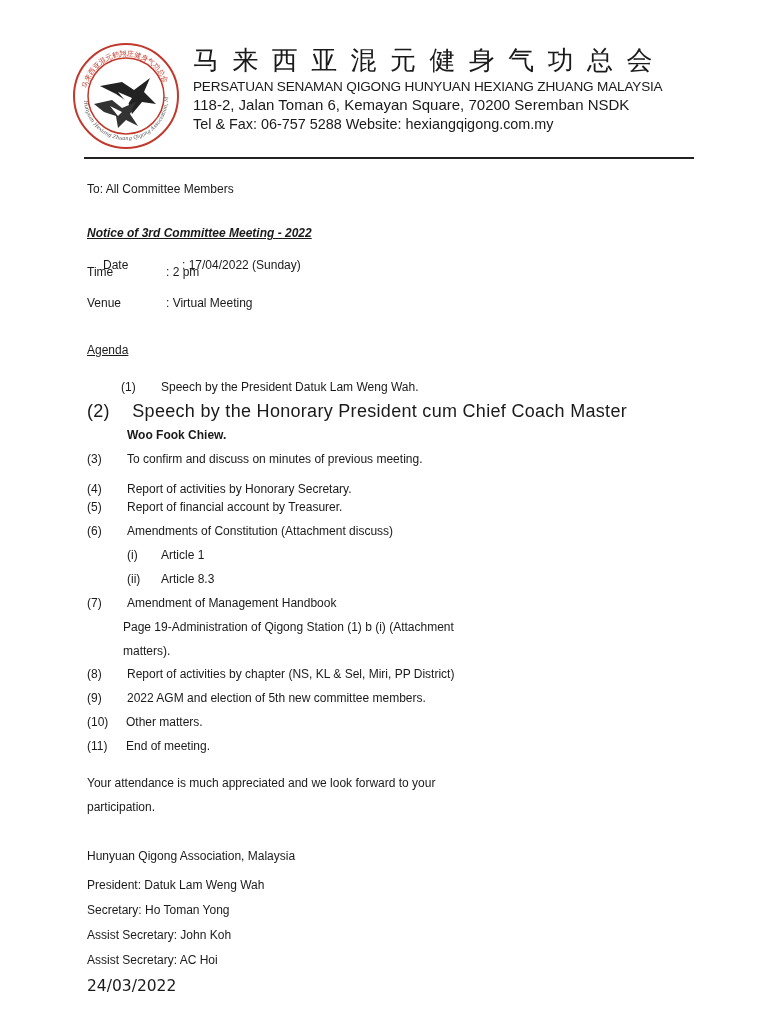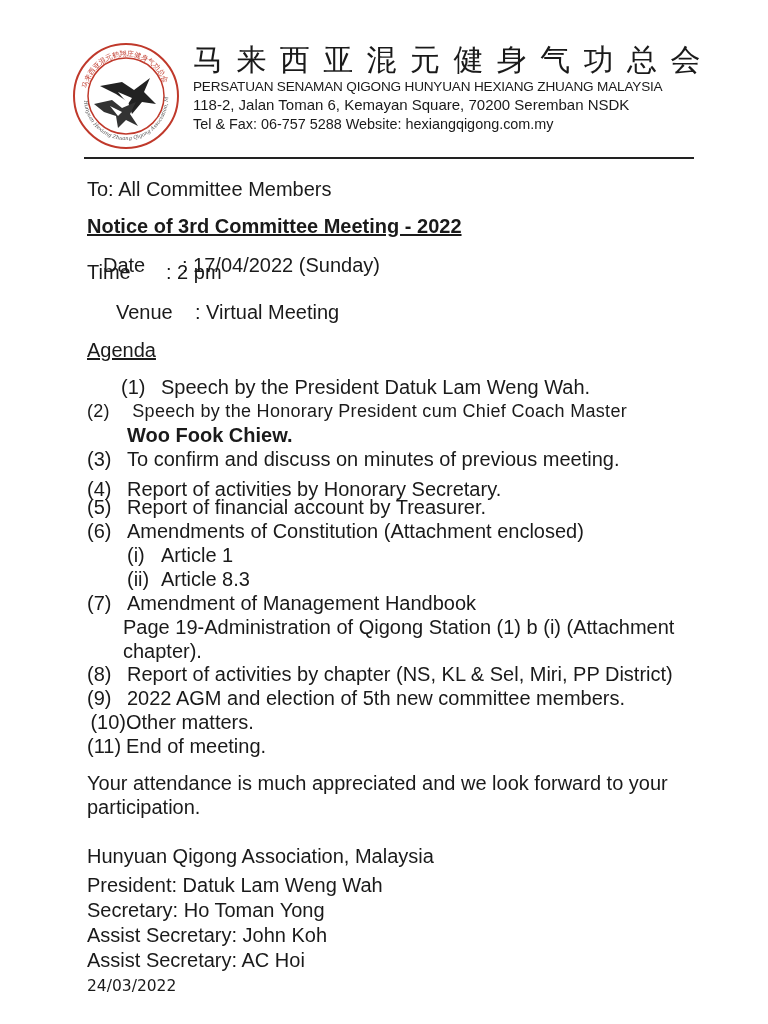--- a/index.html
+++ b/index.html
@@ -1,27 +1,27 @@
 <!DOCTYPE html>
 <html><head>
   <meta charset="utf-8">
   <style>
     html, body { margin: 0; padding: 0; background: #ffffff; }
     body { width: 768px; height: 1024px; position: relative; overflow: hidden;
            font-family: "Liberation Sans", sans-serif; color: #1a1a1a; }
     .abs { position: absolute; }
     .logo { left: 72px; top: 42px; width: 108px; height: 108px; }
-    .hdr-cn { left: 193px; top: 44px; font-size: 30px; letter-spacing: 13.4px; white-space: nowrap;
+    .hdr-cn { left: 193px; top: 44px; font-size: 26px; letter-spacing: 13.4px; white-space: nowrap;
               font-family: "DejaVu Sans", sans-serif; line-height: 32px; }
     .hdr-line { left: 193px; font-size: 14px; white-space: nowrap; line-height: 18px; }
     .hdr-1 { top: 78px; font-size: 13.6px; letter-spacing: -0.2px; }
     .hdr-2 { top: 96px; font-size: 15px; }
     .hdr-3 { top: 115px; font-size: 14.4px; }
     .rule { left: 84px; top: 157px; width: 610px; height: 1.5px; background: #222; }
-    .t { left: 87px; font-size: 20px; white-space: nowrap; line-height: 22px; }
+    .t { left: 87px; font-size: 12px; white-space: nowrap; line-height: 22px; }
     .bold-u { font-weight: bold; text-decoration: underline; }
     .u { text-decoration: underline; }
     .lbl { display: inline-block; width: 79px; }
     .num { display: inline-block; width: 40px; }
     .sig-date { font-family: "DejaVu Sans", sans-serif; font-size: 15.5px; }
   </style>
 </head>
 <body>
 
 <div class="abs logo">
@@ -40,29 +40,29 @@
   </svg>
 </div>
 
 <div class="abs hdr-cn">马来西亚混元健身气功总会</div>
 <div class="abs hdr-line hdr-1">PERSATUAN SENAMAN QIGONG HUNYUAN HEXIANG ZHUANG MALAYSIA</div>
 <div class="abs hdr-line hdr-2">118-2, Jalan Toman 6, Kemayan Square, 70200 Seremban NSDK</div>
 <div class="abs hdr-line hdr-3">Tel &amp; Fax: 06-757 5288   Website: hexiangqigong.com.my</div>
 <div class="abs rule"></div>
 
 <div class="abs t" style="top:178px;">To: All Committee Members</div>
-<div class="abs t bold-u" style="top:215px;">Notice of 3rd Committee Meeting  - 2022</div>
+<div class="abs t bold-u" style="top:222px;font-style:italic;">Notice of 3rd Committee Meeting  - 2022</div>
 
 <div class="abs t" style="top:254px;margin-left:16px;">
   <span class="lbl">Date</span><span>: 17/04/2022 (Sunday)</span>
 </div>
 <div class="abs t" style="top:261px;">
   <span class="lbl">Time</span><span>: 2 pm</span>
 </div>
-<div class="abs t" style="top:301px;margin-left:29px;">
+<div class="abs t" style="top:292px;">
   <span class="lbl">Venue</span><span>: Virtual Meeting</span>
 </div>
 
 <div class="abs t u" style="top:339px;">Agenda</div>
 
 <div class="abs t" style="top:376px;margin-left:34px;">
   <span class="num">(1)</span><span>Speech by the President Datuk Lam Weng Wah.</span>
 </div>
 <div class="abs t" style="top:400px; font-size:18px; letter-spacing:0.3px;">
   <span class="num">(2)</span><span> Speech by the Honorary President cum Chief Coach Master</span>
@@ -71,41 +71,41 @@
 <div class="abs t" style="top:448px;">
   <span class="num">(3)</span><span>To confirm and discuss on minutes of previous meeting.</span>
 </div>
 <div class="abs t" style="top:478px;">
   <span class="num">(4)</span><span>Report of activities by Honorary Secretary.</span>
 </div>
 <div class="abs t" style="top:496px;">
   <span class="num">(5)</span><span>Report of financial account by Treasurer.</span>
 </div>
 <div class="abs t" style="top:520px;">
-  <span class="num">(6)</span><span>Amendments of Constitution  (Attachment enclosed)</span>
+  <span class="num">(6)</span><span>Amendments of Constitution  (Attachment discuss)</span>
 </div>
 <div class="abs t" style="top:544px; left:127px;">
   <span style="display:inline-block; width:34px;">(i)</span><span>Article 1</span>
 </div>
 <div class="abs t" style="top:568px; left:127px;">
   <span style="display:inline-block; width:34px;">(ii)</span><span>Article 8.3</span>
 </div>
 <div class="abs t" style="top:592px;">
   <span class="num">(7)</span><span>Amendment of Management Handbook</span>
 </div>
 <div class="abs t" style="top:616px; left:123px;">Page 19-Administration of Qigong Station (1) b (i) (Attachment</div>
-<div class="abs t" style="top:640px; left:123px;">chapter).</div>
+<div class="abs t" style="top:640px; left:123px;">matters).</div>
 <div class="abs t" style="top:663px;">
   <span class="num">(8)</span><span>Report of activities by chapter (NS, KL &amp; Sel, Miri, PP District)</span>
 </div>
 <div class="abs t" style="top:687px;">
   <span class="num">(9)</span><span>2022 AGM and election of 5th new committee members.</span>
 </div>
 <div class="abs t" style="top:711px;">
-  <span style="display:inline-block; width:39px;text-align:right;">(10)</span><span>Other matters.</span>
+  <span style="display:inline-block; width:39px;">(10)</span><span>Other matters.</span>
 </div>
 <div class="abs t" style="top:735px;">
   <span style="display:inline-block; width:39px;">(11)</span><span>End of meeting.</span>
 </div>
 
 <div class="abs t" style="top:772px;">Your attendance is much appreciated and we look forward to your</div>
 <div class="abs t" style="top:796px;">participation.</div>
 
 <div class="abs t" style="top:845px;">Hunyuan Qigong Association, Malaysia</div>
 <div class="abs t" style="top:874px;">President: Datuk Lam Weng Wah</div>

